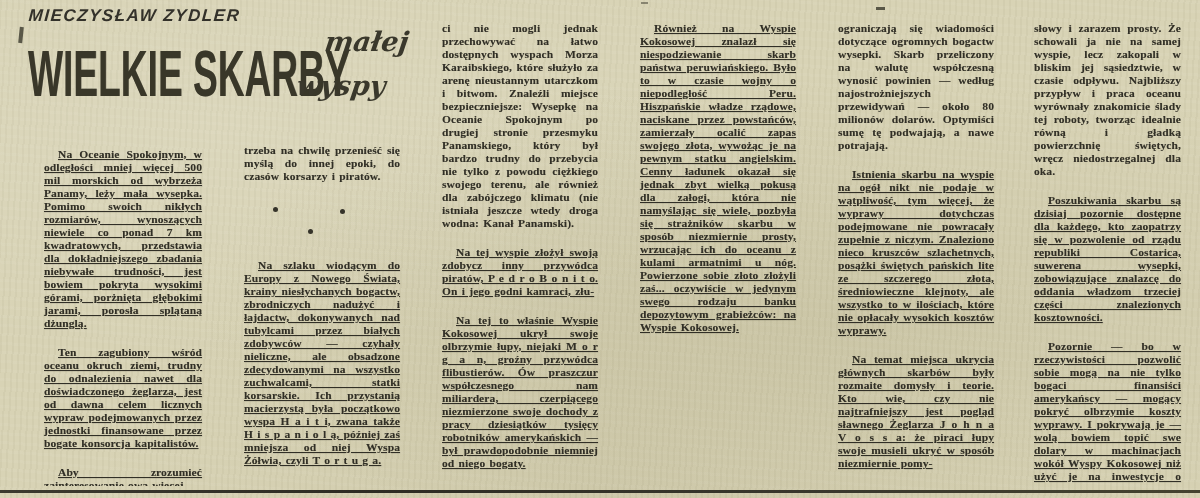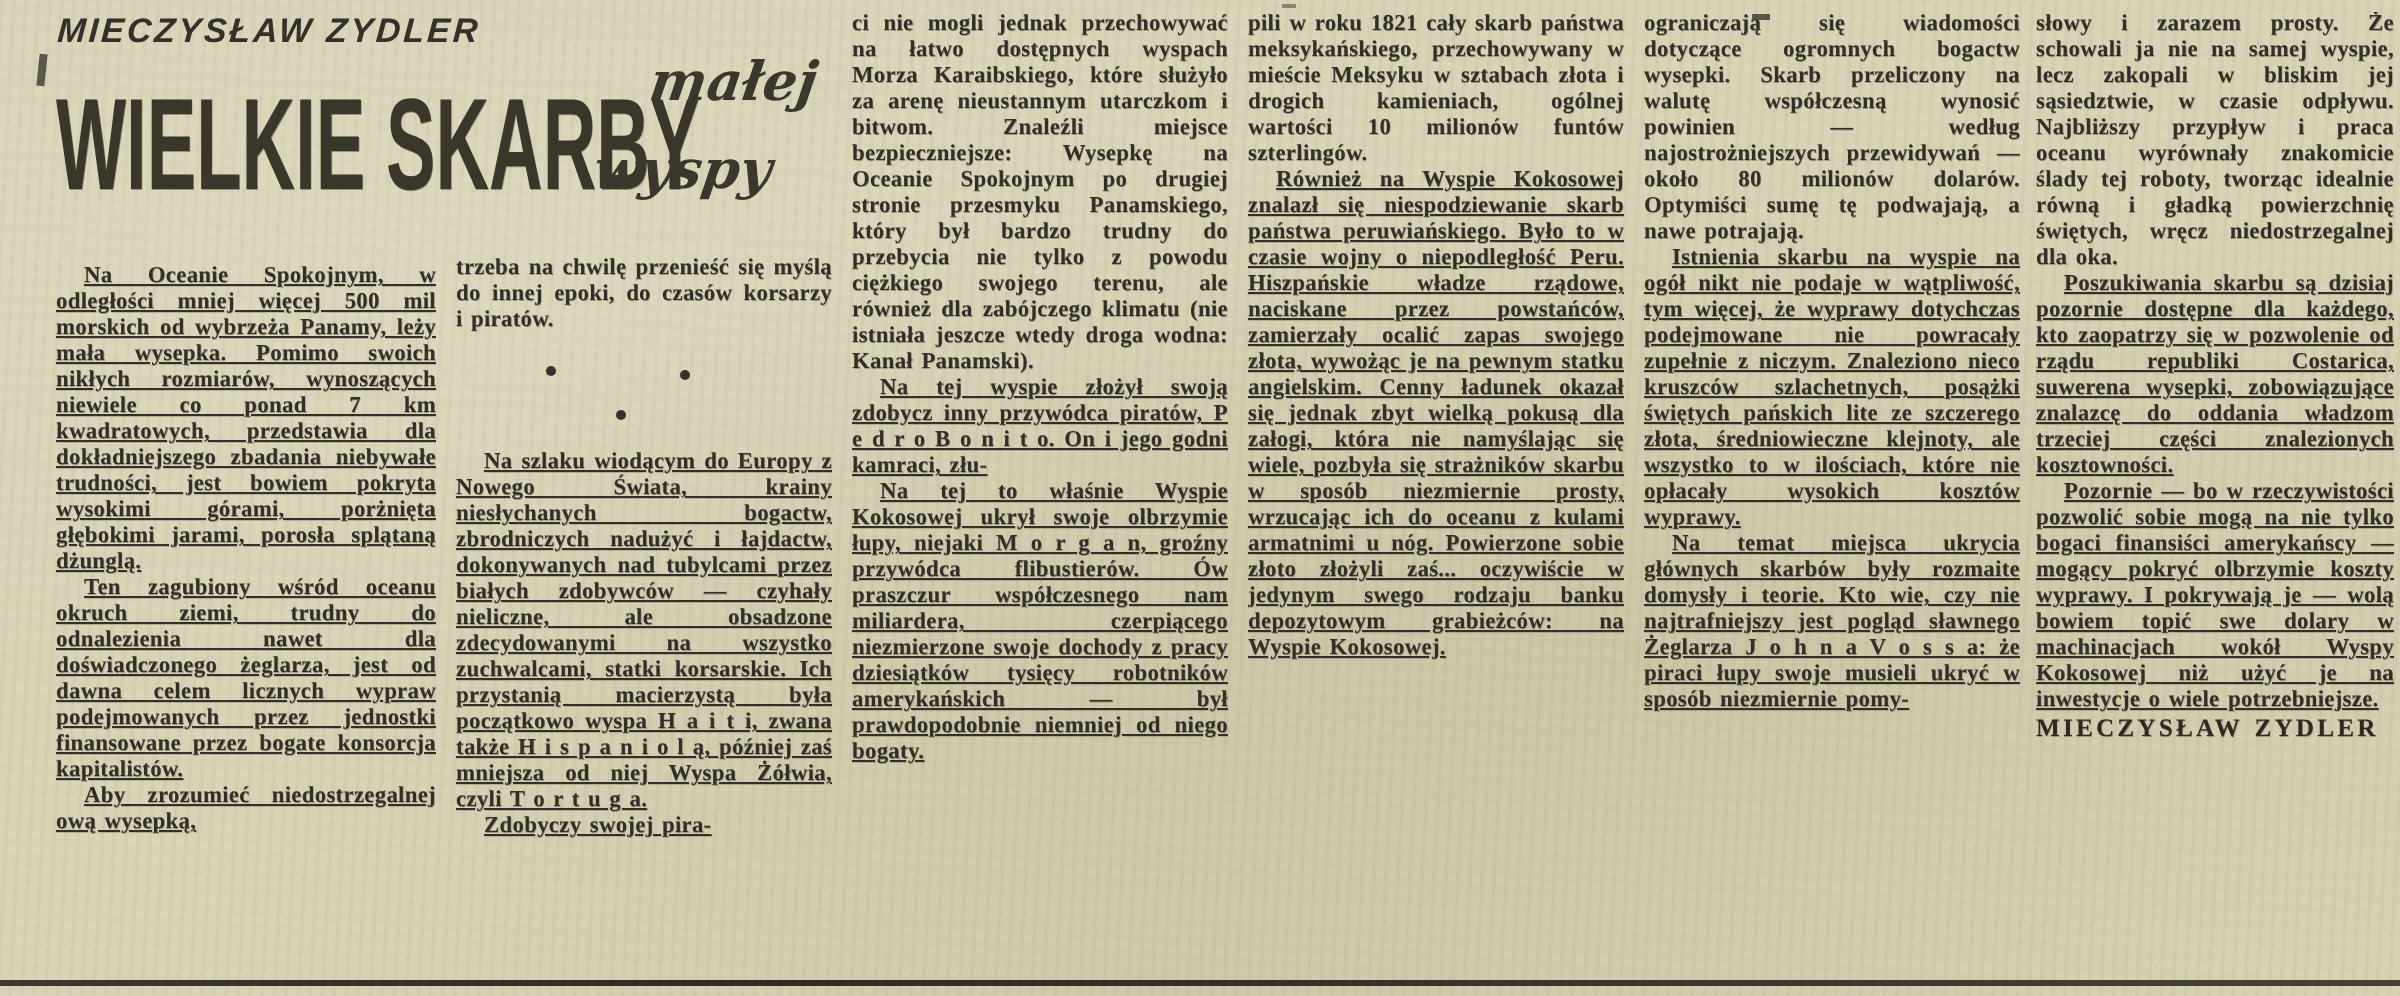--- a/index.html
+++ b/index.html
@@ -62,21 +62,21 @@
     overflow: hidden;
     text-align: justify;
     font-size: 11.4px;
     line-height: 13px;
     font-weight: bold;
     letter-spacing: 0.15px;
     word-spacing: 1.2px;
     color: #312f26;
     text-shadow: 0.3px 0.3px 0 rgba(48,46,37,0.35);
   }
-  .col p { margin: 0; }
+  .col p { margin: 16px; }
   .col p.indent { text-indent: 14px; text-decoration: underline; }
   #col1 { left: 28px;  top: 132px; width: 190px; }
   #col2 { left: 228px; top: 128px; }
   #col3 { left: 426px; }
   #col4 { left: 624px; }
   #col5 { left: 822px; }
   #col6 { left: 1018px; width: 179px; }
 
   .signature {
     font-size: 12.6px;
@@ -118,39 +118,38 @@
     </div>
     <div class="title-script">
       <div class="w1">małej</div>
       <div class="w2">wyspy</div>
     </div>
   </div>
 
   <div class="col" id="col1">
       <p class="indent">Na Oceanie Spokojnym, w odległości mniej więcej 500 mil morskich od wybrzeża Panamy, leży mała wysepka. Pomimo swoich nikłych rozmiarów, wynoszących niewiele co ponad 7 km kwadratowych, przedstawia dla dokładniejszego zbadania niebywałe trudności, jest bowiem pokryta wysokimi górami, porżnięta głębokimi jarami, porosła splątaną dżunglą.</p>
       <p class="indent">Ten zagubiony wśród oceanu okruch ziemi, trudny do odnalezienia nawet dla doświadczonego żeglarza, jest od dawna celem licznych wypraw podejmowanych przez jednostki finansowane przez bogate konsorcja kapitalistów.</p>
-      <p class="indent">Aby zrozumieć niedostrzegalnej ową wysepką,</p>
+      <p class="indent">Aby zrozumieć zainteresowanie ową więcej,</p>
     </div>
   <div class="col" id="col2">
       <p>trzeba na chwilę przenieść się myślą do innej epoki, do czasów korsarzy i piratów.</p>
       <div class="asterism">
         <span class="dot d1"></span>
         <span class="dot d2"></span>
         <span class="dot d3"></span>
       </div>
       <p class="indent">Na szlaku wiodącym do Europy z Nowego Świata, krainy niesłychanych bogactw, zbrodniczych nadużyć i łajdactw, dokonywanych nad tubylcami przez białych zdobywców — czyhały nieliczne, ale obsadzone zdecydowanymi na wszystko zuchwalcami, statki korsarskie. Ich przystanią macierzystą była początkowo wyspa H a i t i, zwana także H i s p a n i o l ą, później zaś mniejsza od niej Wyspa Żółwia, czyli T o r t u g a.</p>
       <p class="indent">Zdobyczy swojej pira-</p>
     </div>
   <div class="col" id="col3">
       <p>ci nie mogli jednak przechowywać na łatwo dostępnych wyspach Morza Karaibskiego, które służyło za arenę nieustannym utarczkom i bitwom. Znaleźli miejsce bezpieczniejsze: Wysepkę na Oceanie Spokojnym po drugiej stronie przesmyku Panamskiego, który był bardzo trudny do przebycia nie tylko z powodu ciężkiego swojego terenu, ale również dla zabójczego klimatu (nie istniała jeszcze wtedy droga wodna: Kanał Panamski).</p>
       <p class="indent">Na tej wyspie złożył swoją zdobycz inny przywódca piratów, P e d r o  B o n i t o. On i jego godni kamraci, złu-</p>
       <p class="indent">Na tej to właśnie Wyspie Kokosowej ukrył swoje olbrzymie łupy, niejaki M o r g a n, groźny przywódca flibustierów. Ów praszczur współczesnego nam miliardera, czerpiącego niezmierzone swoje dochody z pracy dziesiątków tysięcy robotników amerykańskich — był prawdopodobnie niemniej od niego bogaty.</p>
     </div>
   <div class="col" id="col4">
-      <p>pili w roku 1821 cały skarb państwa meksykańskiego, przechowywany w mieście Meksyku w sztabach złota i drogich kamieniach, ogólnej wartości 10 milionów funtów szterlingów.</p>
       <p class="indent">Również na Wyspie Kokosowej znalazł się niespodziewanie skarb państwa peruwiańskiego. Było to w czasie wojny o niepodległość Peru. Hiszpańskie władze rządowe, naciskane przez powstańców, zamierzały ocalić zapas swojego złota, wywożąc je na pewnym statku angielskim. Cenny ładunek okazał się jednak zbyt wielką pokusą dla załogi, która nie namyślając się wiele, pozbyła się strażników skarbu w sposób niezmiernie prosty, wrzucając ich do oceanu z kulami armatnimi u nóg. Powierzone sobie złoto złożyli zaś... oczywiście w jedynym swego rodzaju banku depozytowym grabieżców: na Wyspie Kokosowej.</p>
     </div>
   <div class="col" id="col5">
       <p>ograniczają się wiadomości dotyczące ogromnych bogactw wysepki. Skarb przeliczony na walutę współczesną wynosić powinien — według najostrożniejszych przewidywań — około 80 milionów dolarów. Optymiści sumę tę podwajają, a nawe potrajają.</p>
       <p class="indent">Istnienia skarbu na wyspie na ogół nikt nie podaje w wątpliwość, tym więcej, że wyprawy dotychczas podejmowane nie powracały zupełnie z niczym. Znaleziono nieco kruszców szlachetnych, posążki świętych pańskich lite ze szczerego złota, średniowieczne klejnoty, ale wszystko to w ilościach, które nie opłacały wysokich kosztów wyprawy.</p>
       <p class="indent">Na temat miejsca ukrycia głównych skarbów były rozmaite domysły i teorie. Kto wie, czy nie najtrafniejszy jest pogląd sławnego Żeglarza J o h n a  V o s s a: że piraci łupy swoje musieli ukryć w sposób niezmiernie pomy-</p>
     </div>
   <div class="col" id="col6">
       <p>słowy i zarazem prosty. Że schowali ja nie na samej wyspie, lecz zakopali w bliskim jej sąsiedztwie, w czasie odpływu. Najbliższy przypływ i praca oceanu wyrównały znakomicie ślady tej roboty, tworząc idealnie równą i gładką powierzchnię świętych, wręcz niedostrzegalnej dla oka.</p>
       <p class="indent">Poszukiwania skarbu są dzisiaj pozornie dostępne dla każdego, kto zaopatrzy się w pozwolenie od rządu republiki Costarica, suwerena wysepki, zobowiązujące znalazcę do oddania władzom trzeciej części znalezionych kosztowności.</p>

